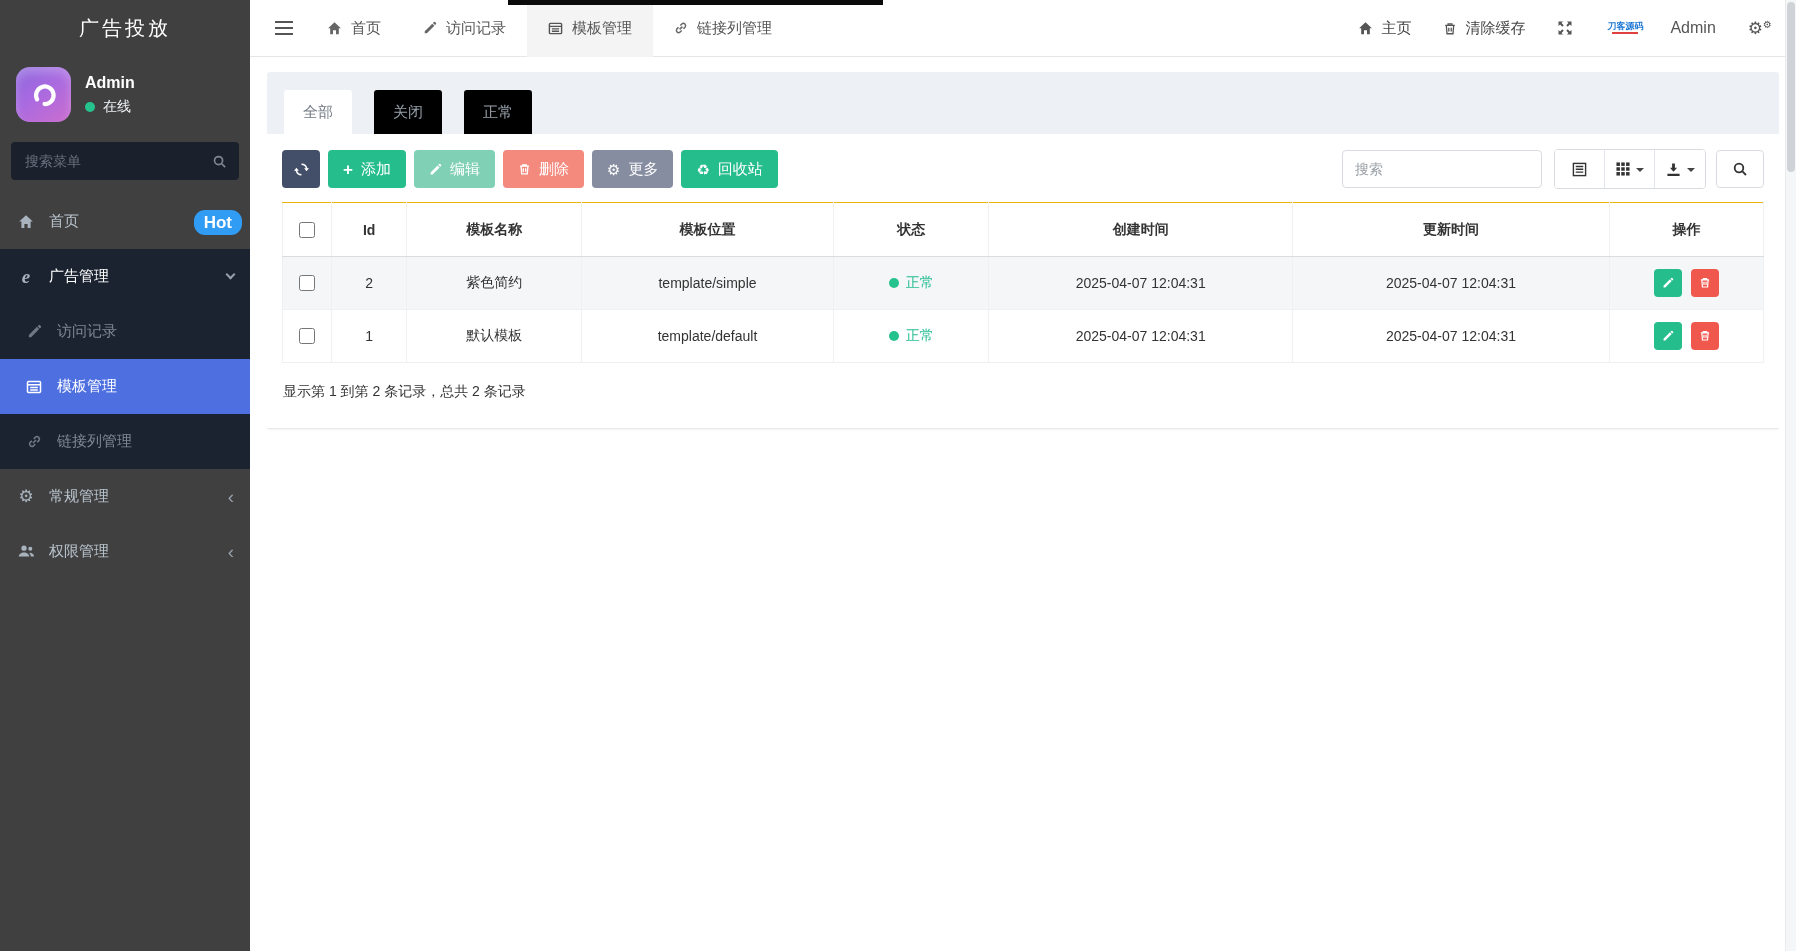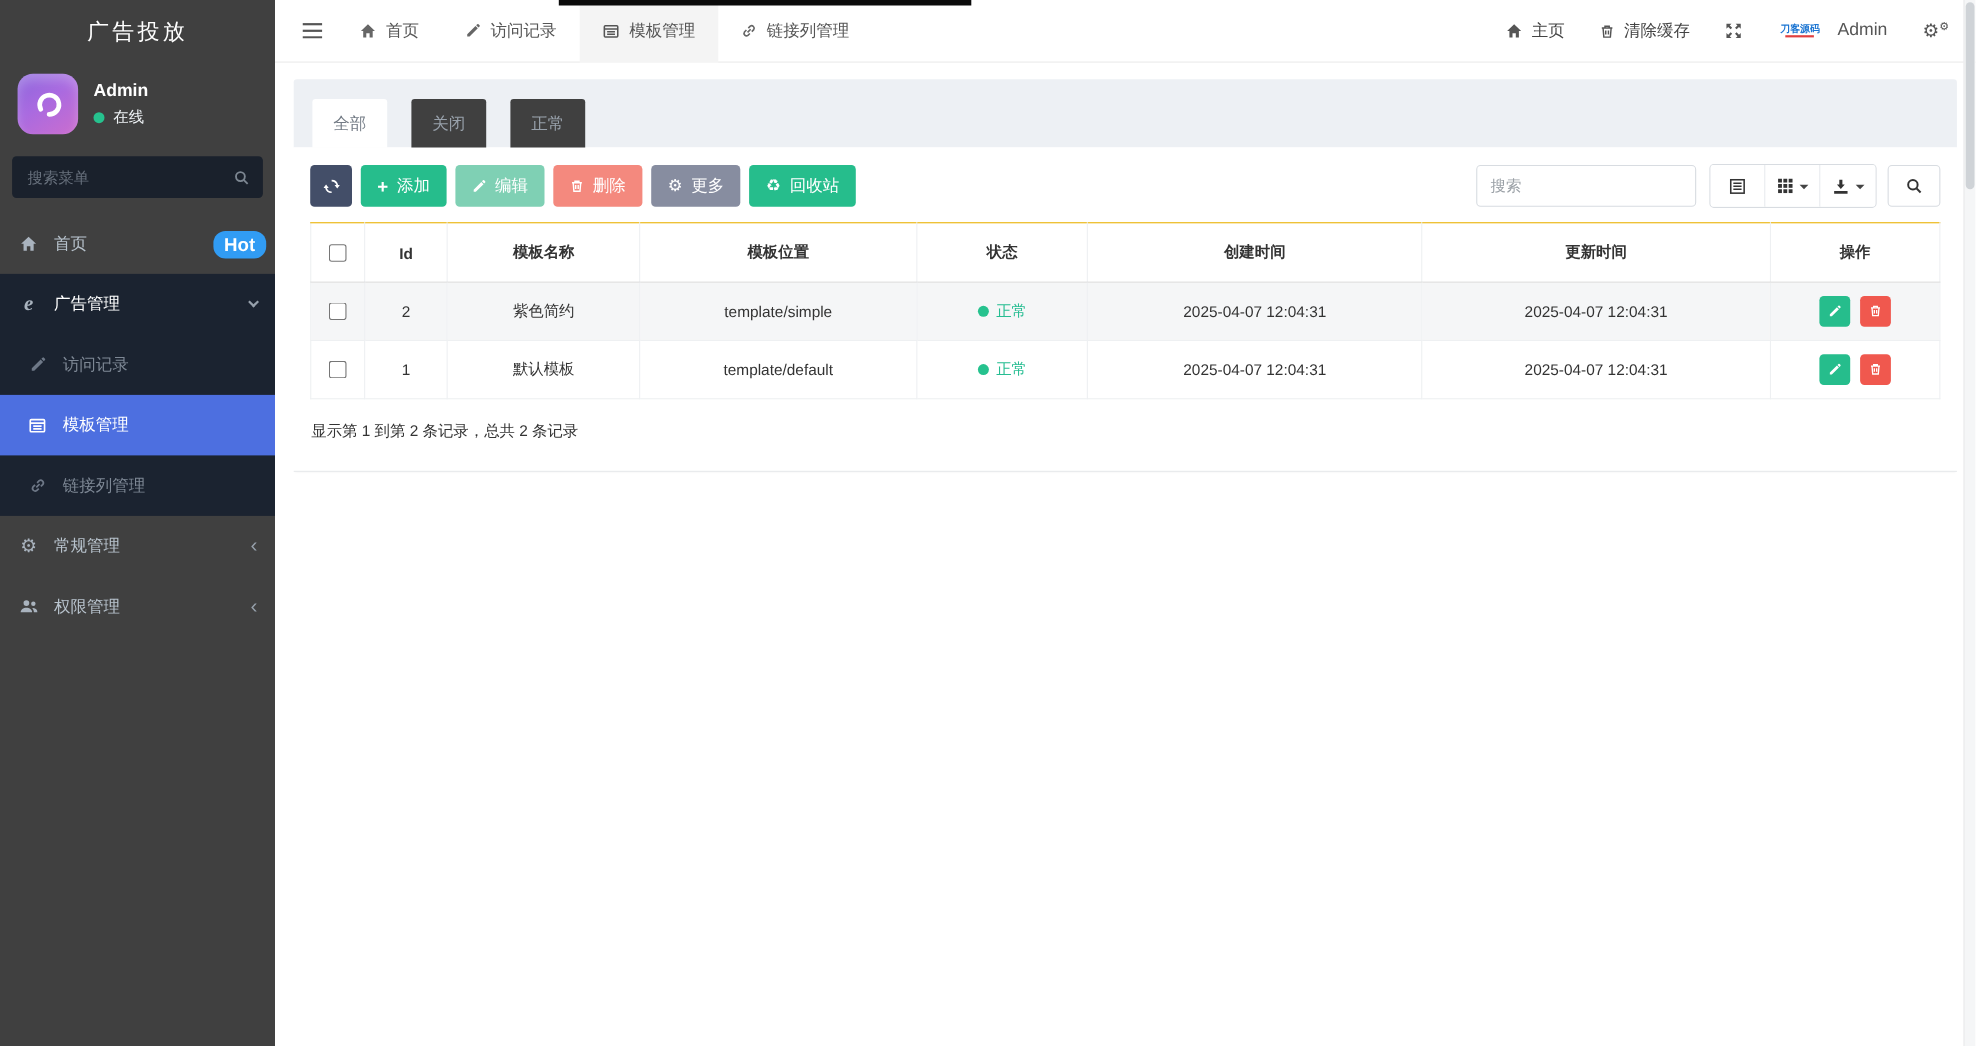--- a/index.html
+++ b/index.html
@@ -59,21 +59,21 @@
              cursor:pointer; padding:0 16px; height:57px; }
   .brand { width:40px; height:20px; display:flex; flex-direction:column; align-items:center;
            justify-content:center; gap:1px; }
   .brand-cn { color:#1b75d2; font-size:9px; font-weight:bold; white-space:nowrap; line-height:1; }
   .brand-sub { width:26px; height:2px; background:#e04040; }
   
   .content { padding:15px 17px 0; flex:1; background:#fff; }
   .phead { background:#edf0f4; height:62px; display:flex; align-items:flex-end; padding:0 17px;
            border-radius:3px 3px 0 0;gap:15px; }
   .ftab { height:44px; display:flex; align-items:center; justify-content:center; font-size:15px;
-          color:#98a1ab; background:#404040; margin-right:7px; border-radius:3px 3px 0 0;
+          color:#98a1ab; background:#000000; margin-right:7px; border-radius:3px 3px 0 0;
           cursor:pointer; padding:0 19px; }
   .ftab.active { background:#fff; color:#737b85; }
   .pbody { background:#fff; padding:15px 15px 0; border-bottom:1px solid #e7e9eb;
            box-shadow:0 2px 2px -1px rgba(0,0,0,.05); }
   .tbar { display:flex; align-items:center; }
   .btn { height:38px; border:none; border-radius:4px; color:#fff; font-size:15px;
          display:inline-flex; align-items:center; gap:8px; padding:0 15px; margin-right:8px;
          cursor:pointer; font-family:inherit; }
   .btn .bico { display:flex; align-items:center; font-size:15px; line-height:1; }
   .btn.refresh { background:#434e68; width:38px; justify-content:center; padding:0; }
@@ -273,21 +273,21 @@
         </span>
         <span>清除缓存</span>
       </div>
       <div class="tr-item">
         <span>
           <svg width="16" height="16" viewBox="0 0 16 16" fill="#555">
               <path d="M1.5 1.5h4.6L4.5 3.1l2.2 2.2-1.4 1.4-2.2-2.2-1.6 1.6zM14.5 1.5v4.6L12.9 4.5 10.7 6.7 9.3 5.3l2.2-2.2-1.6-1.6zM1.5 14.5V9.9l1.6 1.6 2.2-2.2 1.4 1.4-2.2 2.2 1.6 1.6zM14.5 14.5H9.9l1.6-1.6-2.2-2.2 1.4-1.4 2.2 2.2 1.6-1.6z"></path>
             </svg>
         </span>
       </div>
-      <div class="tr-item" style="gap:14px;">
+      <div class="tr-item" style="gap:25px;">
         <span class="brand">
           <span class="brand-cn">刀客源码</span>
           <span class="brand-sub"></span>
         </span>
         <span style="color:#555;font-size:16px;">Admin</span>
       </div>
       <div class="tr-item" style="padding-right:0;">
         <span style="color:#555;font-size:17px;line-height:1;">⚙<span style="font-size:10px;vertical-align:top;">⚙</span></span>
       </div>
     </div>

